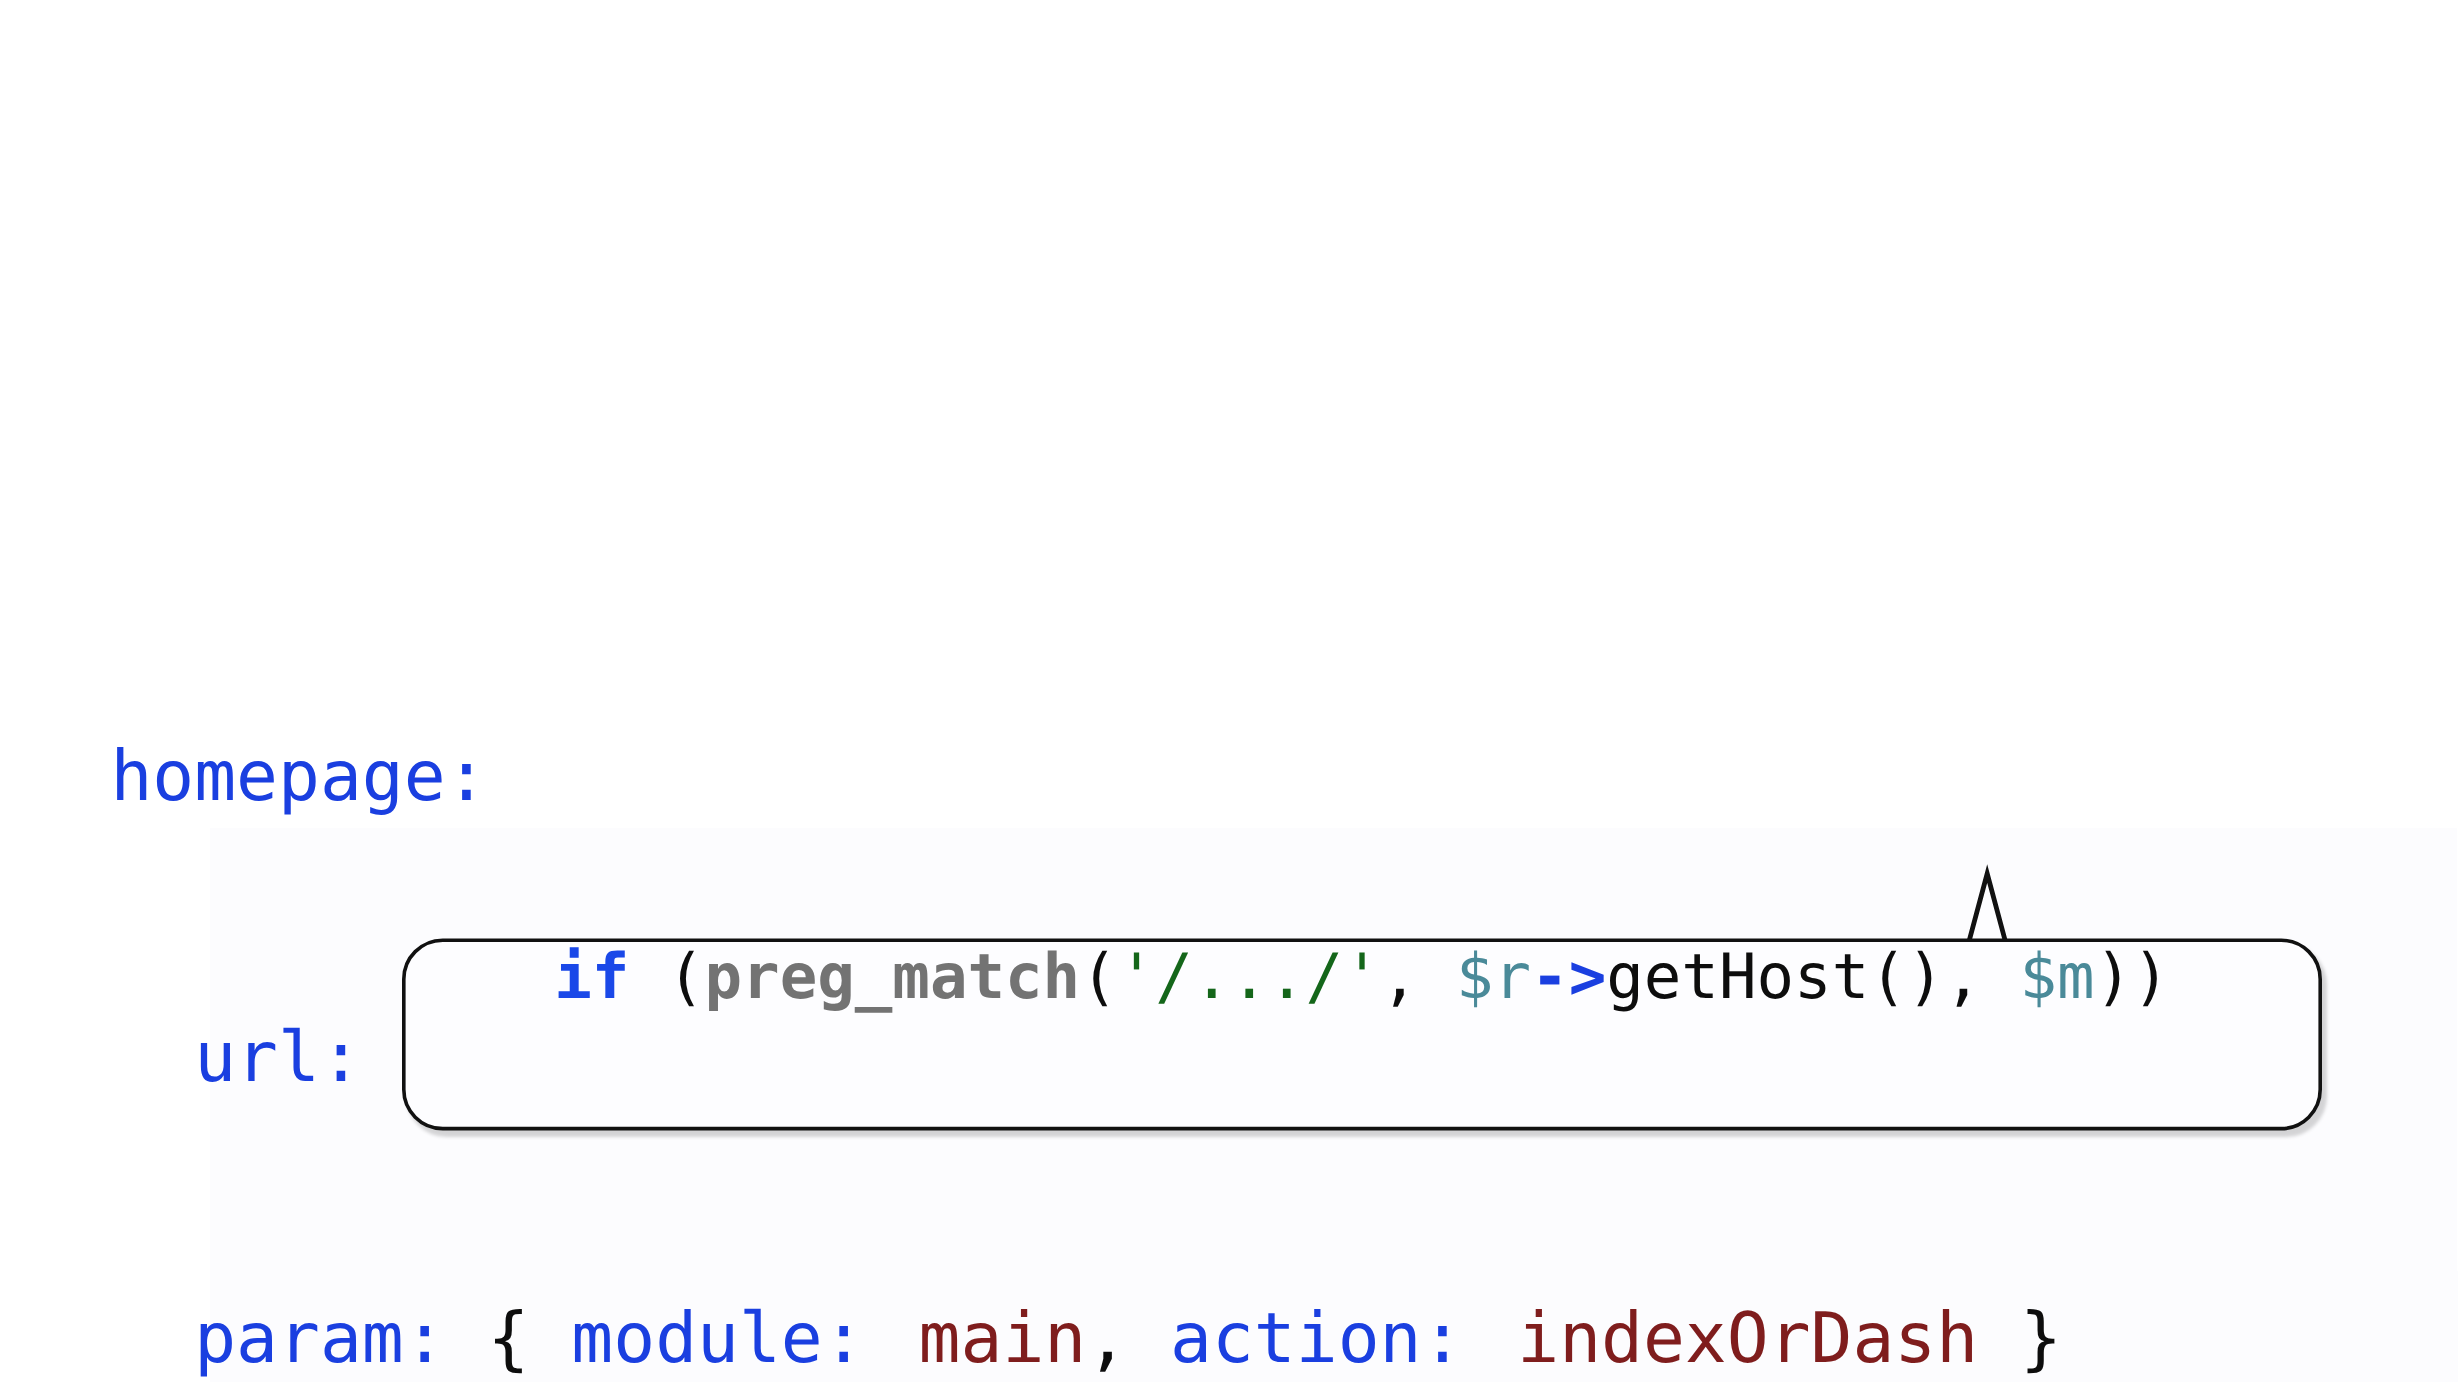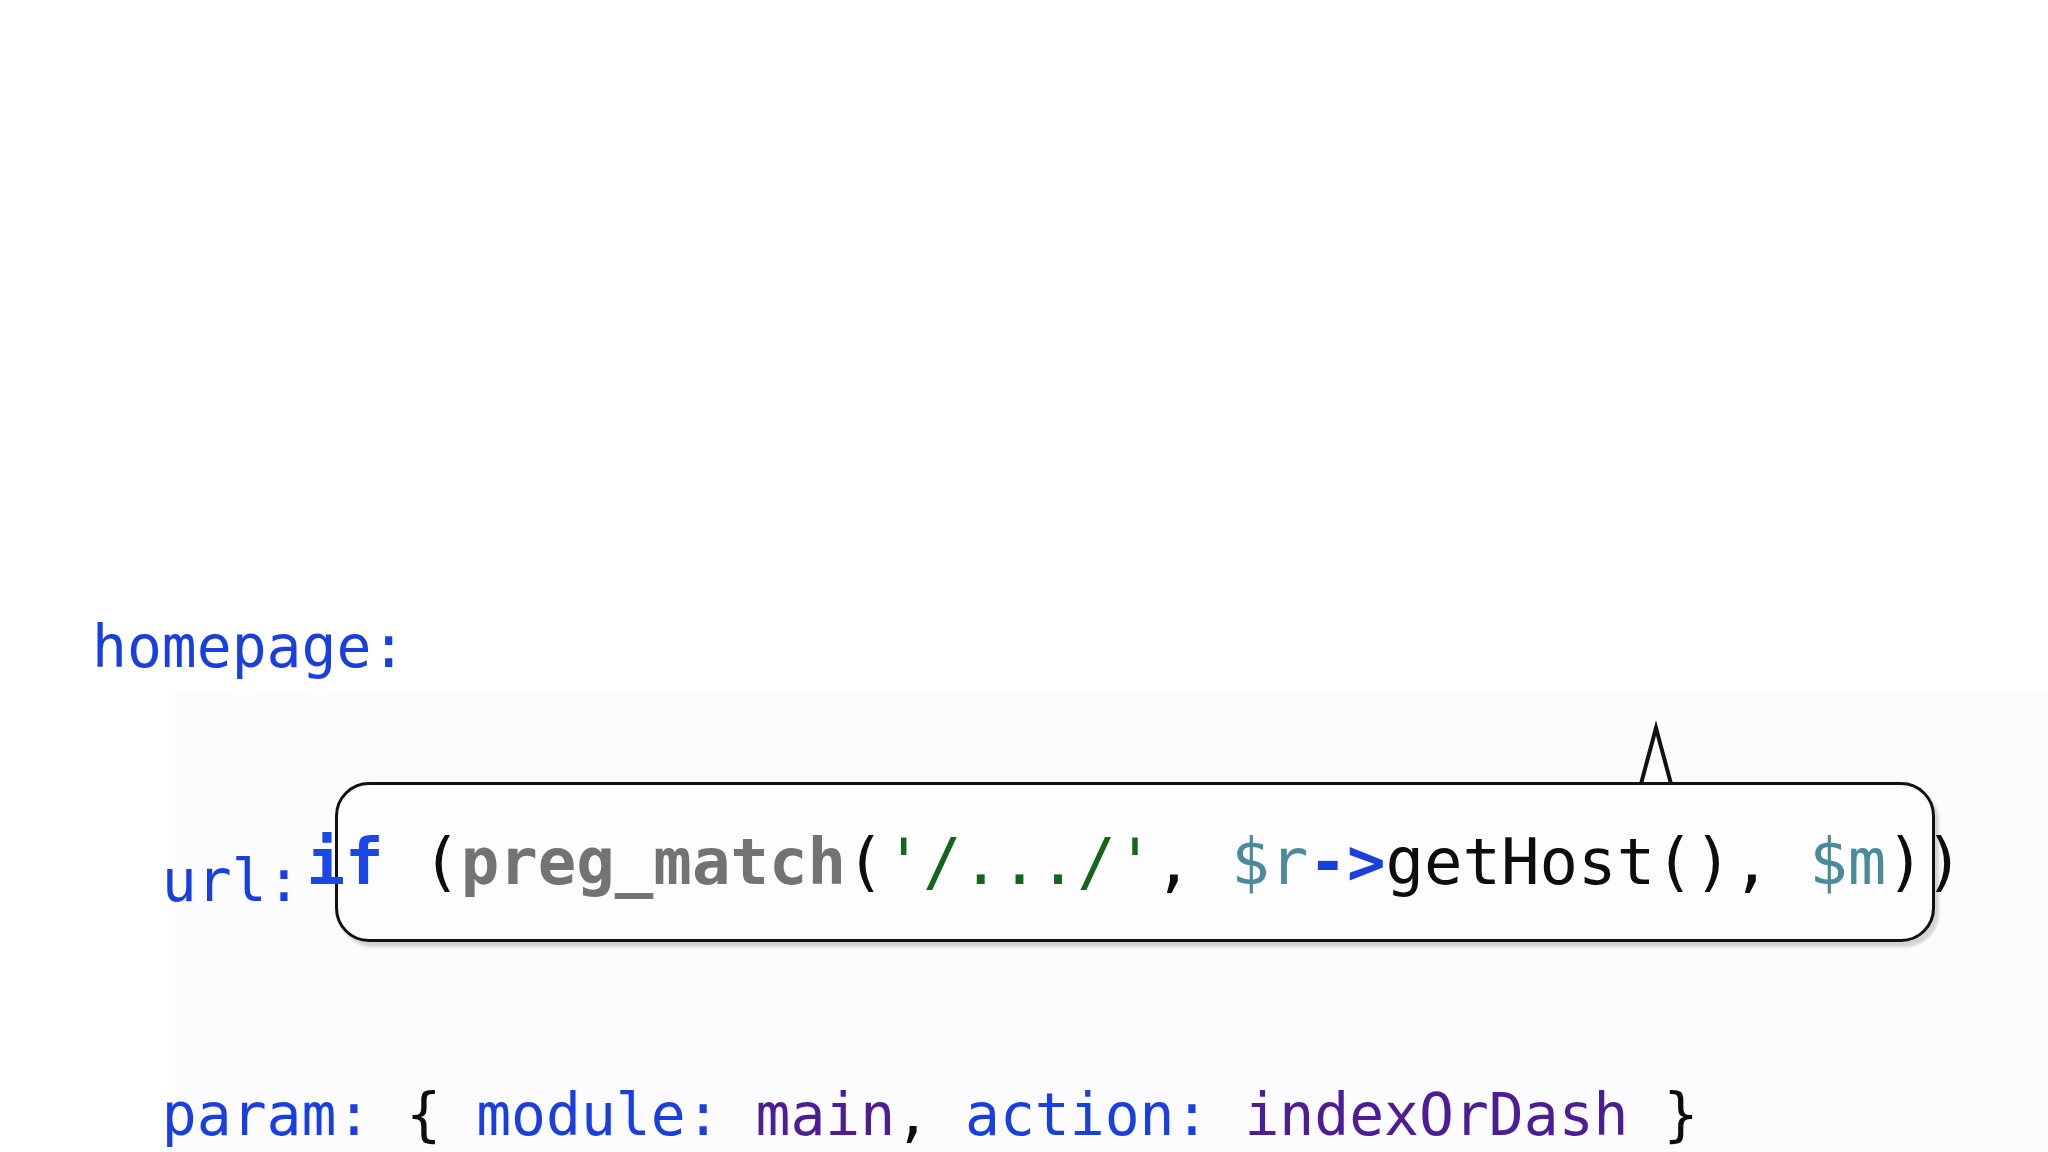--- a/index.html
+++ b/index.html
@@ -34,21 +34,21 @@
     top: 452px;
     font-family: "DejaVu Sans Mono", "Liberation Mono", monospace;
     font-size: 58px;
     line-height: 78px;
     letter-spacing: 0px;
     white-space: pre;
   }
   .yaml-line { white-space: pre; }
 
   .k-key   { color: #1a3fe0; }   
-  .k-val   { color: #4c1d95; }   
+  .k-val   { color: #7f1d1d; margin-left: 10px; }   
   .k-punc  { color: #0d0d0d; }   
   .k-space { color: transparent; }
 
   
   .callout {
     position: absolute;
     left: 335px;
     top: 782px;
     width: 1600px;
     height: 160px;
@@ -58,24 +58,23 @@
     border-radius: 34px;
     box-shadow: 4px 5px 3px rgba(0,0,0,0.16);
   }
   .callout-text {
     position: absolute;
     left: 0;
     top: 0;
     width: 100%;
     height: 100%;
     display: flex;
-    align-items: center;
     justify-content: center;
     font-family: "DejaVu Sans Mono", "Liberation Mono", monospace;
-    font-size: 64px;
+    font-size: 52px;
     white-space: pre;
     letter-spacing: 0px;
   }
 
   .p-kw     { color: #1a48e8; font-weight: bold; }   
   .p-fn     { color: #737373; font-weight: bold; }   
   .p-str    { color: #14661a; }                      
   .p-var    { color: #4a8a99; }                      
   .p-arrow  { color: #1a3fe0; font-weight: bold; }   
   .p-plain  { color: #0d0d0d; }                      

